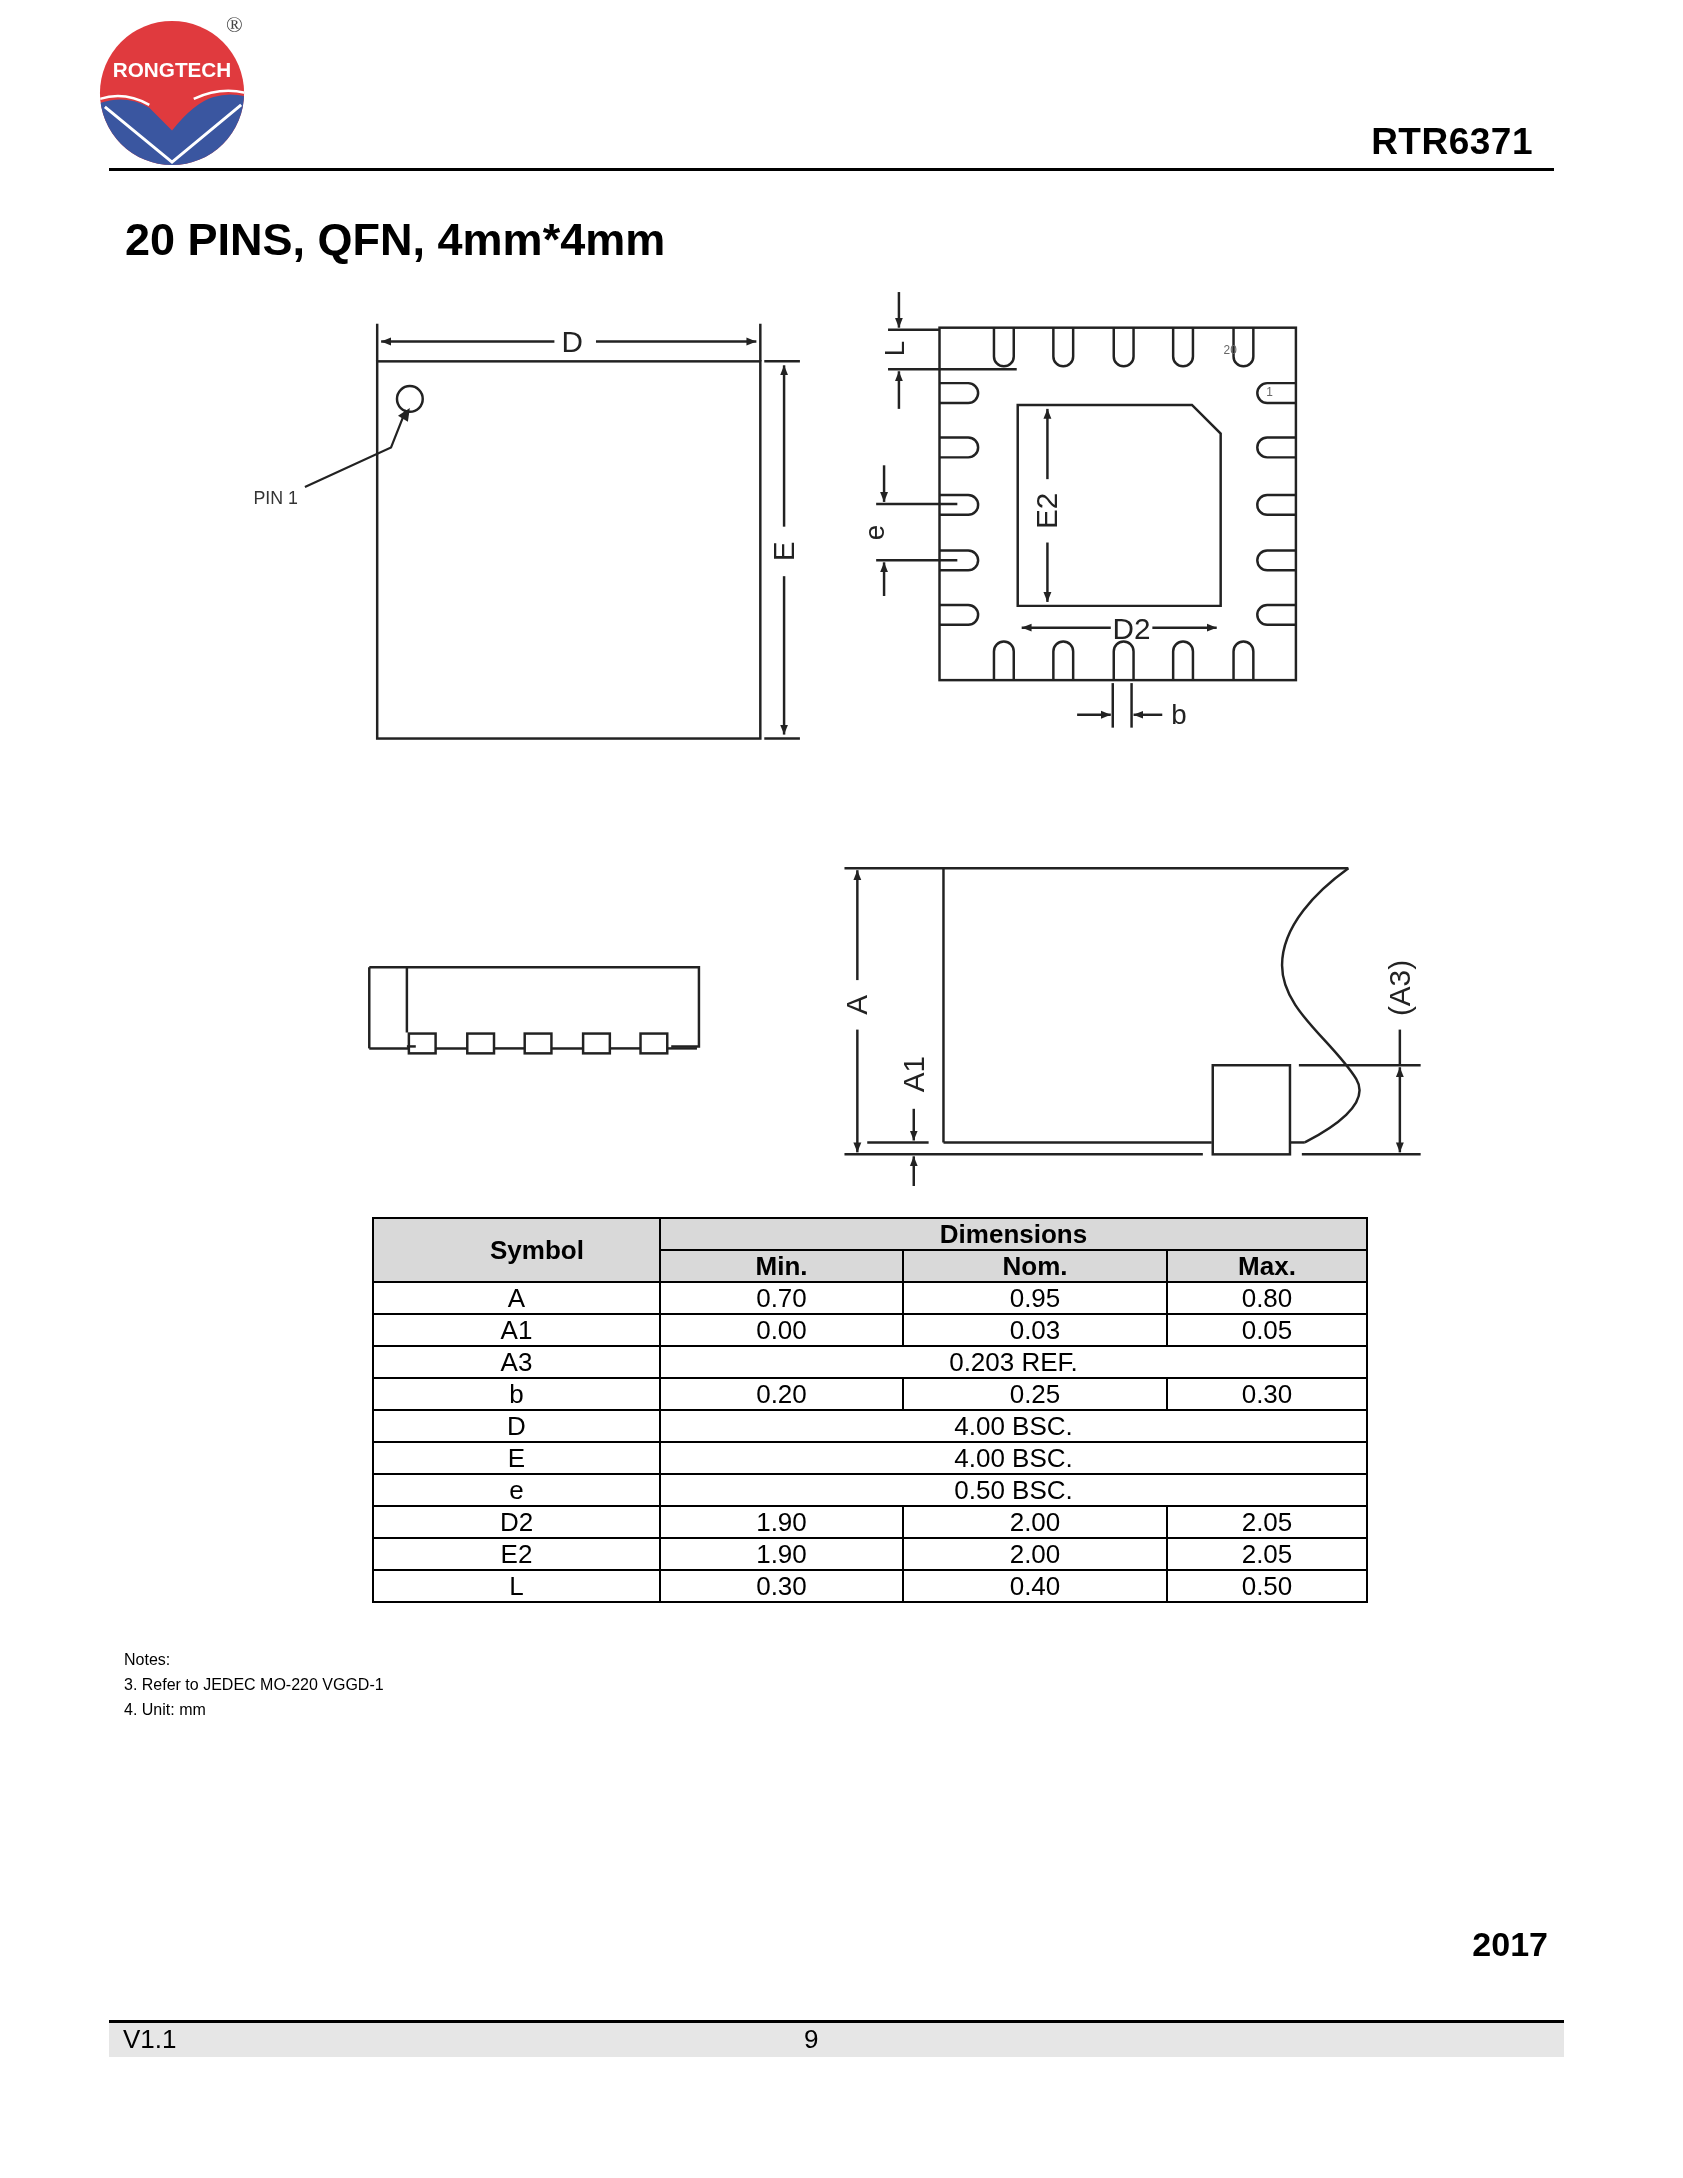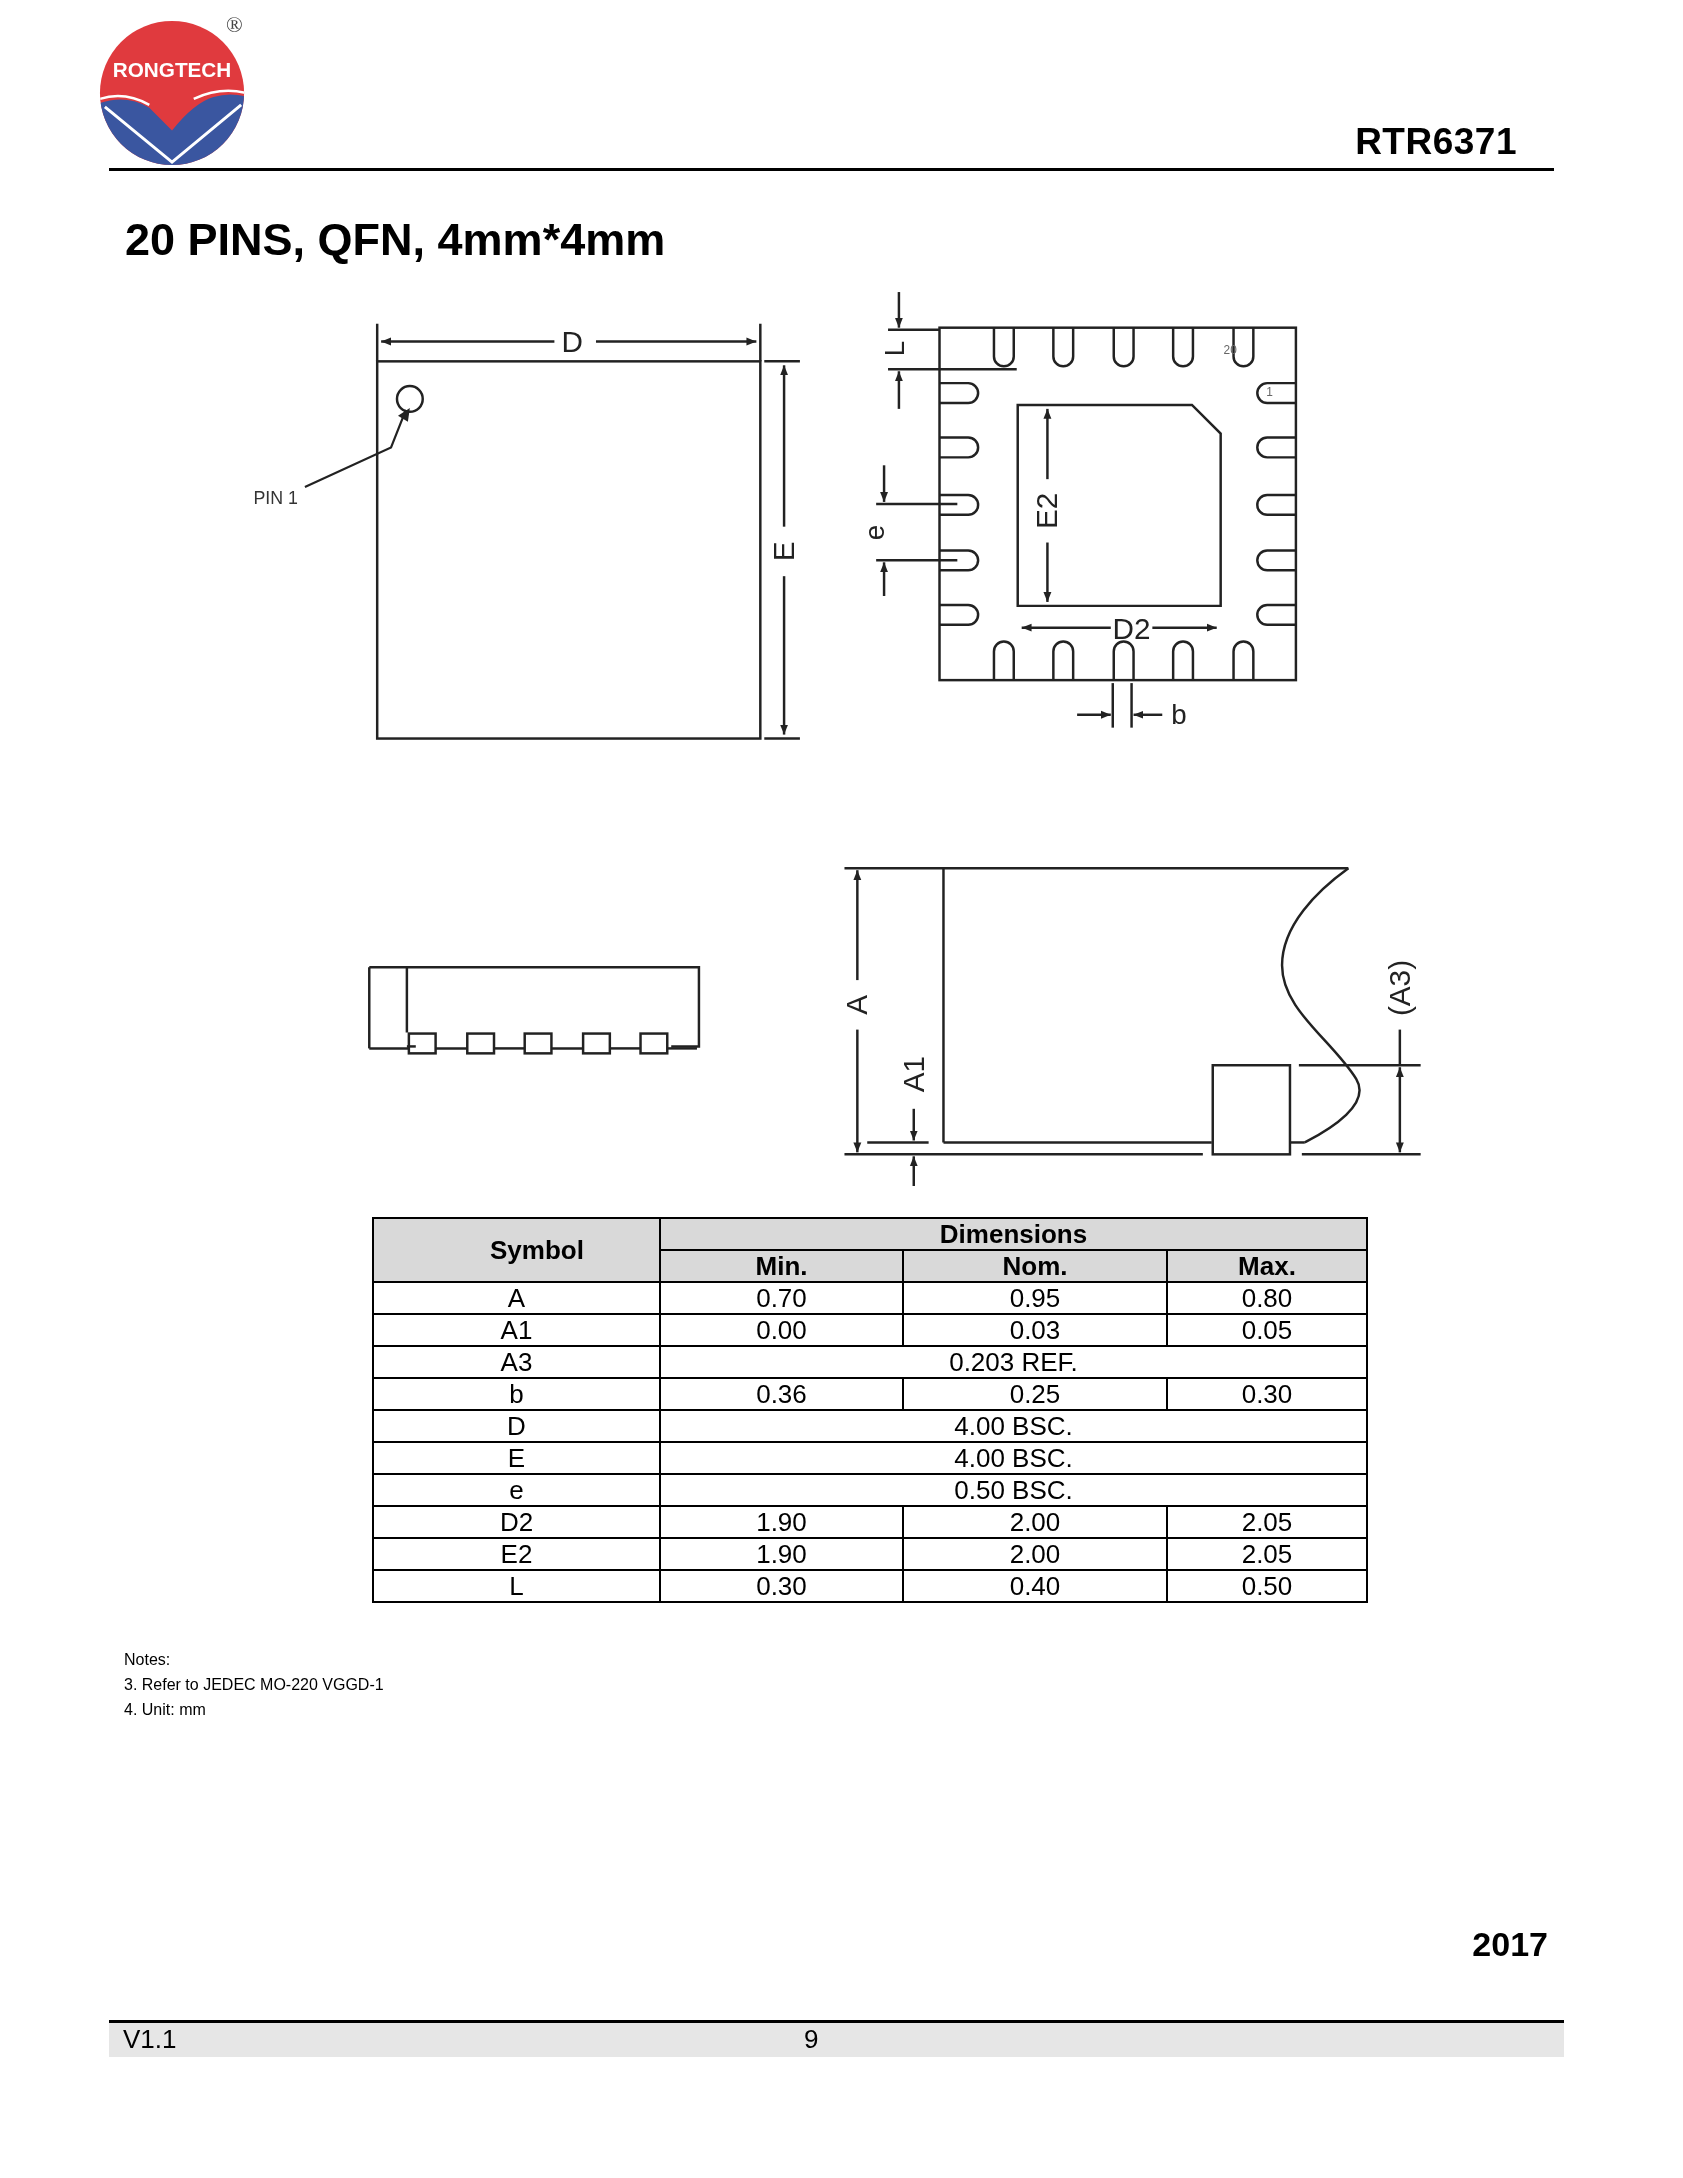--- a/index.html
+++ b/index.html
@@ -1,21 +1,21 @@
 <!DOCTYPE html>
 <html><head>
 <meta charset="utf-8">
 <style>
   html, body { margin:0; padding:0; background:#ffffff; }
   body { width:1683px; height:2178px; position:relative; overflow:hidden; font-family:"Liberation Sans", sans-serif; color:#000; }
   .abs { position:absolute; }
   #logo { left:95px; top:14px; width:158px; height:158px; }
   #reg { left:226px; top:12px; font-size:22px; font-family:"Liberation Serif", serif; color:#444; }
   #header-line { left:109px; top:168px; width:1445px; height:3px; background:#000; }
-  #part-no { right:166px; top:121px; font-size:37px; font-weight:bold; letter-spacing:0.5px; }
+  #part-no { right:150px; top:121px; font-size:37px; font-weight:bold; letter-spacing:0.5px; }
   #title { left:125px; top:214px; font-size:45px; font-weight:bold; }
   svg.draw { position:absolute; left:0; top:0; width:1683px; height:2178px; }
   svg text { font-family:"Liberation Sans", sans-serif; }
   #dim-table { position:absolute; left:372px; top:1217px; width:996px; border-collapse:collapse; font-size:26px; }
   #dim-table th, #dim-table td { border:2.5px solid #000; text-align:center; padding:0; height:30px; line-height:29px; }
   #dim-table th { background:#d9d9d9; font-weight:bold; }
   #dim-table th.symcol { width:244px;padding-left:41px; }
   #dim-table .c-min { width:241px;margin-top:11px; }
   #dim-table .c-nom { width:262px; }
   #notes { left:124px; top:1647px; font-size:16px; line-height:25px; }
@@ -203,21 +203,21 @@
       <td>0.00</td>
       <td>0.03</td>
       <td>0.05</td>
     </tr>
     <tr>
       <td>A3</td>
       <td colspan="3">0.203 REF.</td>
     </tr>
     <tr>
       <td>b</td>
-      <td>0.36</td>
+      <td>0.20</td>
       <td>0.25</td>
       <td>0.30</td>
     </tr>
     <tr>
       <td>D</td>
       <td colspan="3">4.00 BSC.</td>
     </tr>
     <tr>
       <td>E</td>
       <td colspan="3">4.00 BSC.</td>

